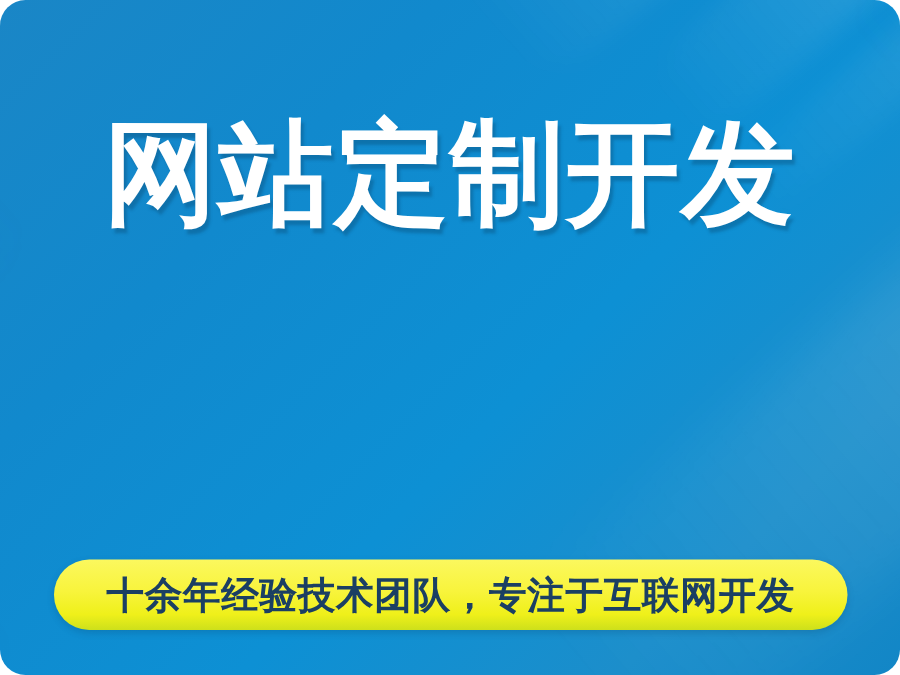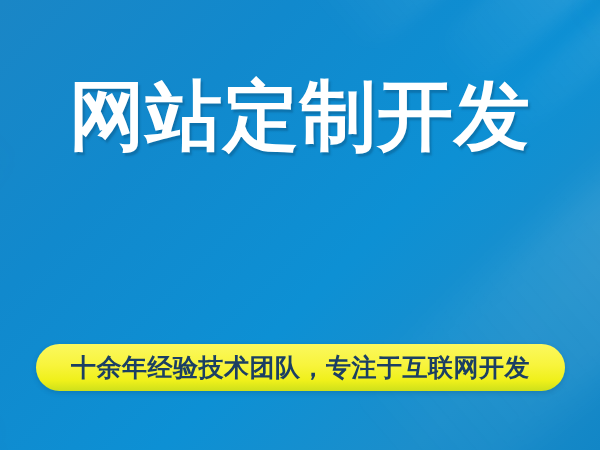--- a/index.html
+++ b/index.html
@@ -9,20 +9,21 @@
   }
 
   #banner-root {
     position: relative;
     width: 600px;
     height: 450px;
     overflow: hidden;
     font-family: "Liberation Sans", "DejaVu Sans", sans-serif;
     
     background: linear-gradient(135deg, #1a86c6 0%, #1189cd 28%, #0d90d4 58%, #1b8ecb 82%, #1286c6 100%);
+    border-radius: 17px;
   }
 
   
   .streak-layer {
     position: absolute;
     inset: -40%;
     pointer-events: none;
   }
 
   .streak {
@@ -133,21 +134,21 @@
     letter-spacing: 9px;
     text-indent: 9px;
     white-space: nowrap;
     font-family: "DejaVu Serif", "Liberation Serif", serif;
     text-shadow: 1px 2px 2px rgba(10, 70, 110, 0.25);
   }
 
   .tagline-banner {
     position: absolute;
     left: 36px;
-    top: 344px;
+    top: 373px;
     width: 529px;
     height: 47px;
     box-sizing: border-box;
     border-radius: 24px;
     background: linear-gradient(180deg, #fbf85e 0%, #f8f43c 45%, #eff01a 78%, #cde01b 100%);
     display: flex;
     align-items: center;
     justify-content: center;
     box-shadow: 0 2px 5px rgba(8, 60, 100, 0.22);
   }

